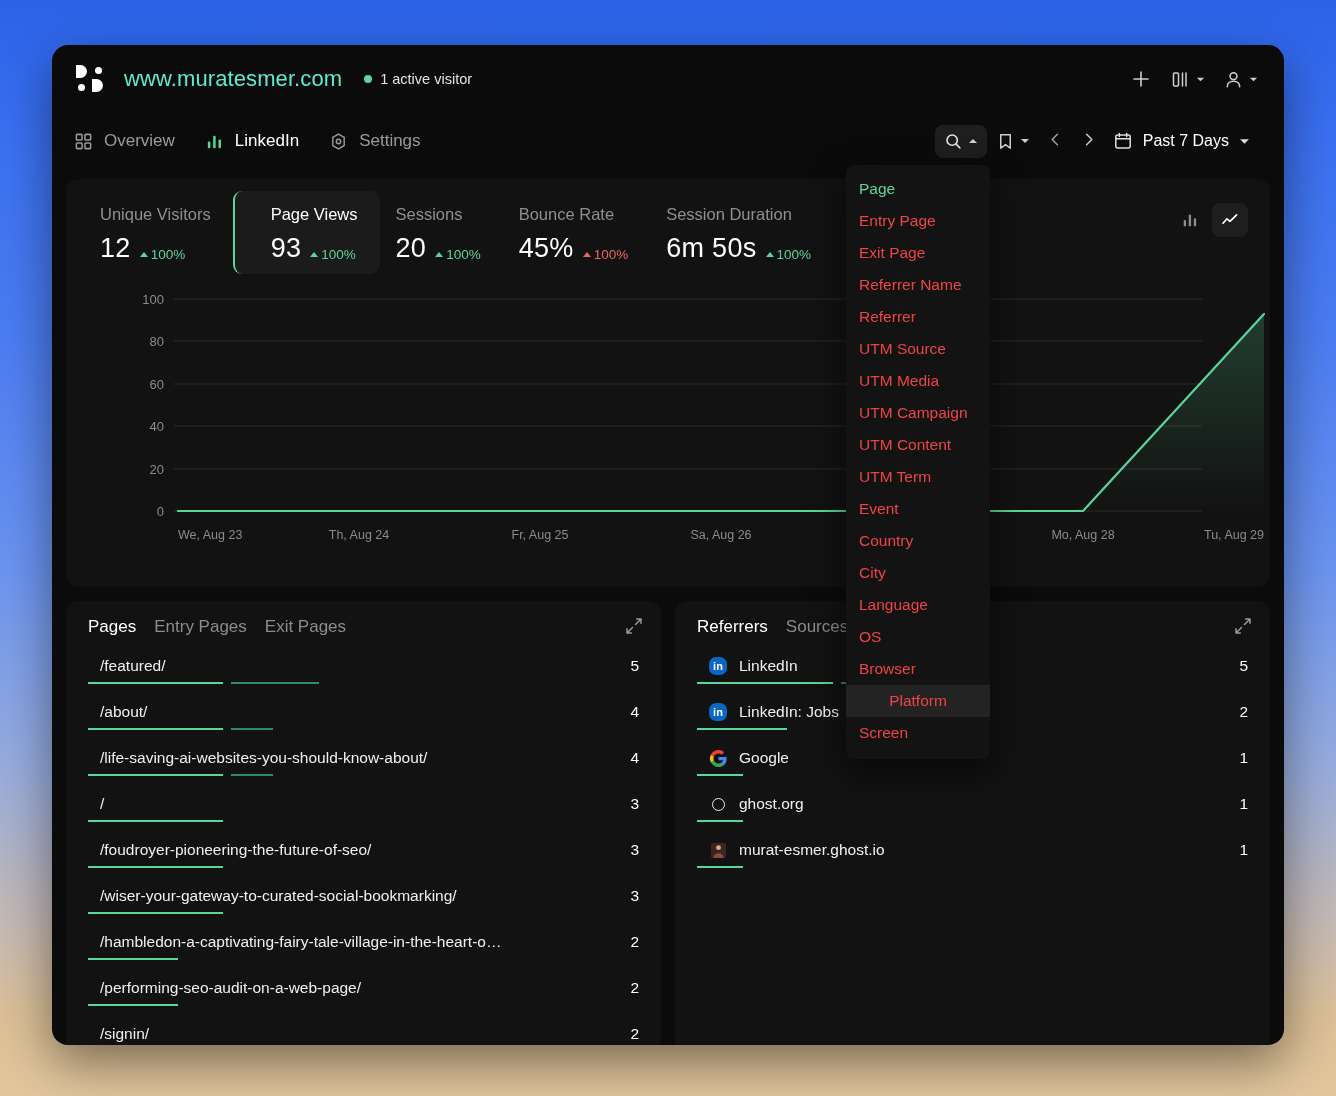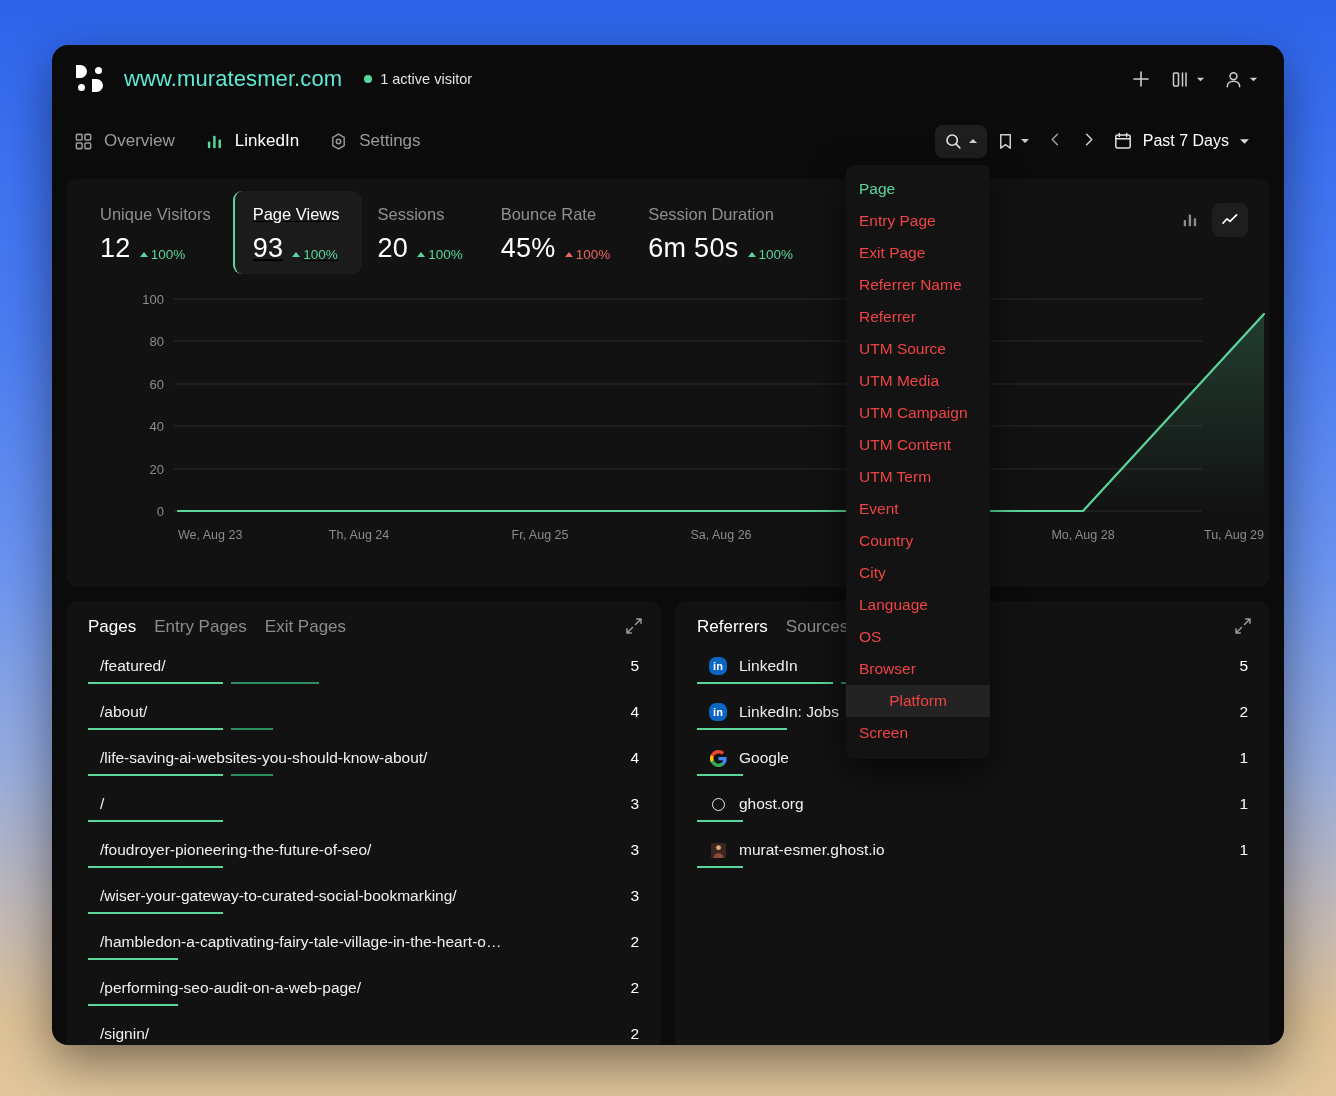--- a/index.html
+++ b/index.html
@@ -131,22 +131,21 @@
   }
   .metric {
     padding: 14px 22px 10px 16px;
     border-radius: 9px;
     cursor: pointer;
     min-width: 96px;
   }
   .metric.active {
     background: #1b1b1b;
     border-left: 2.5px solid #5bd69a;
-    padding-left: 18px;
-    text-decoration: underline;
+    padding-left: 36px;
   }
   .metric .m-label {
     font-size: 16.5px; color: #8f8f8f; white-space: nowrap;
   }
   .metric.active .m-label { color: #ffffff; }
   .m-row { display: flex; align-items: baseline; gap: 9px; margin-top: 9px; }
   .m-value { font-size: 27px; color: #ffffff; letter-spacing: .3px; }
   .m-delta { font-size: 13.5px; display: flex; align-items: center; gap: 3px; }
   .m-delta.up { color: #5bd69a; }
   .m-delta.down { color: #e9685f; }

